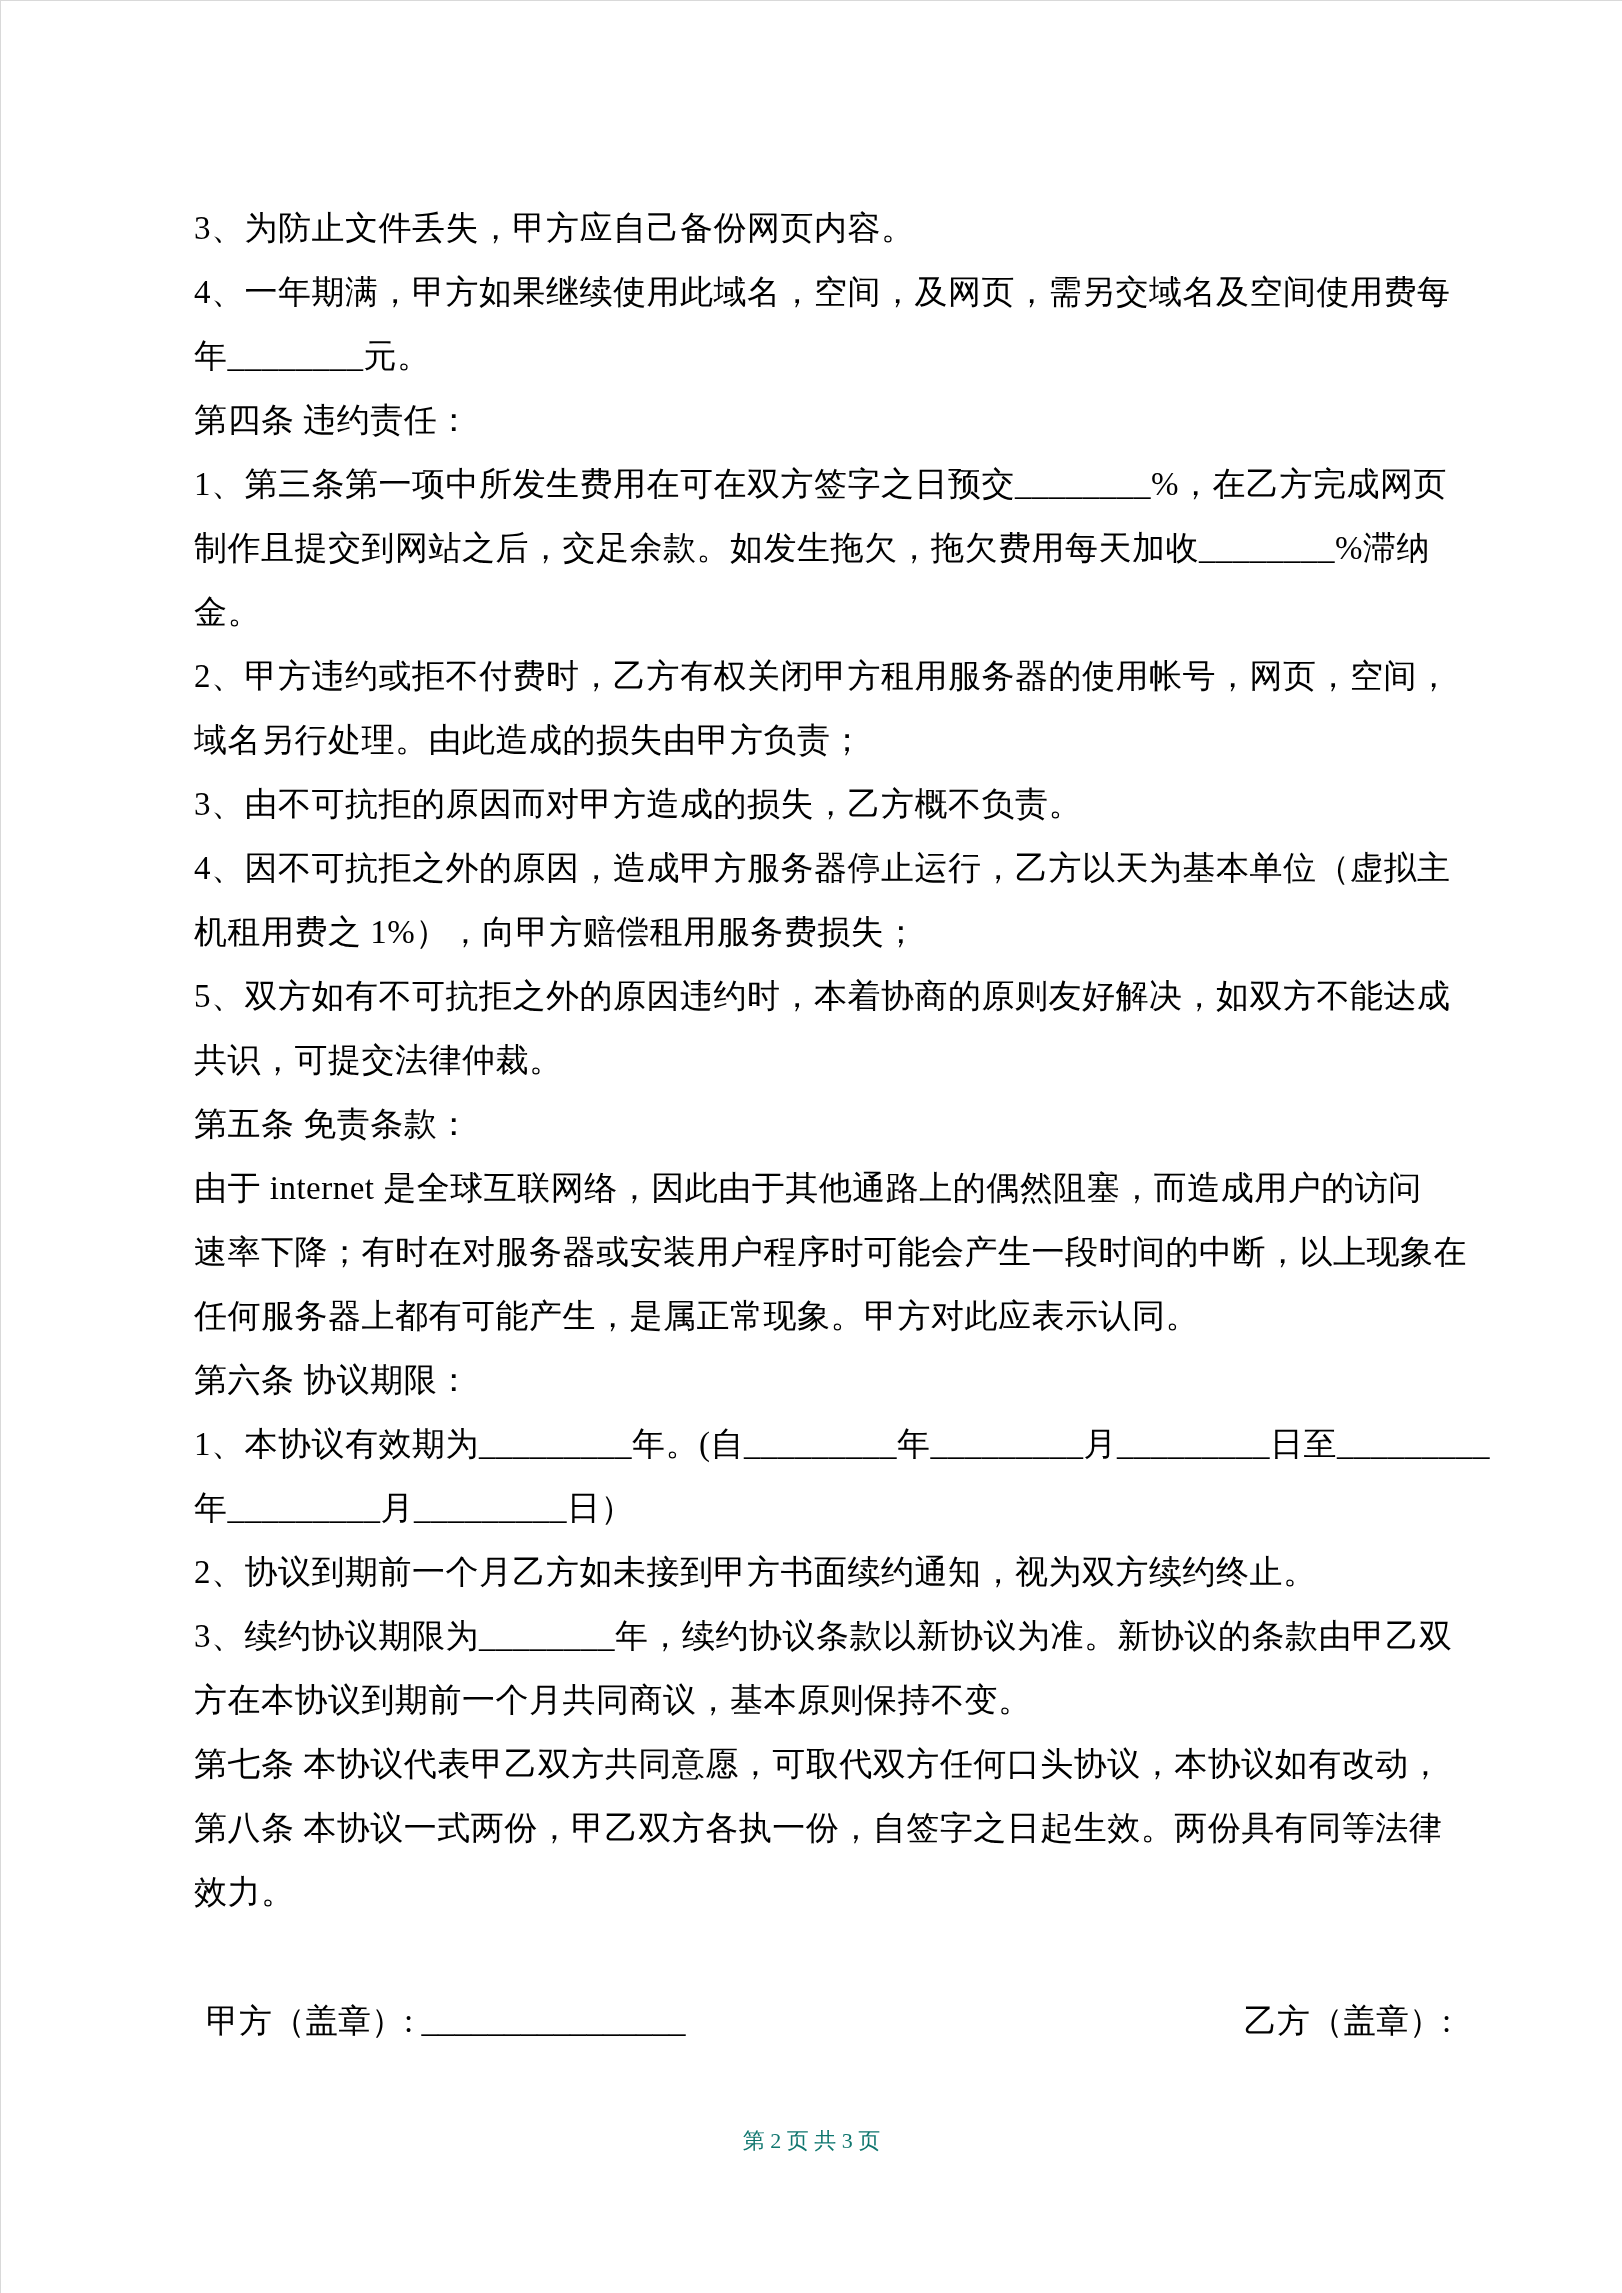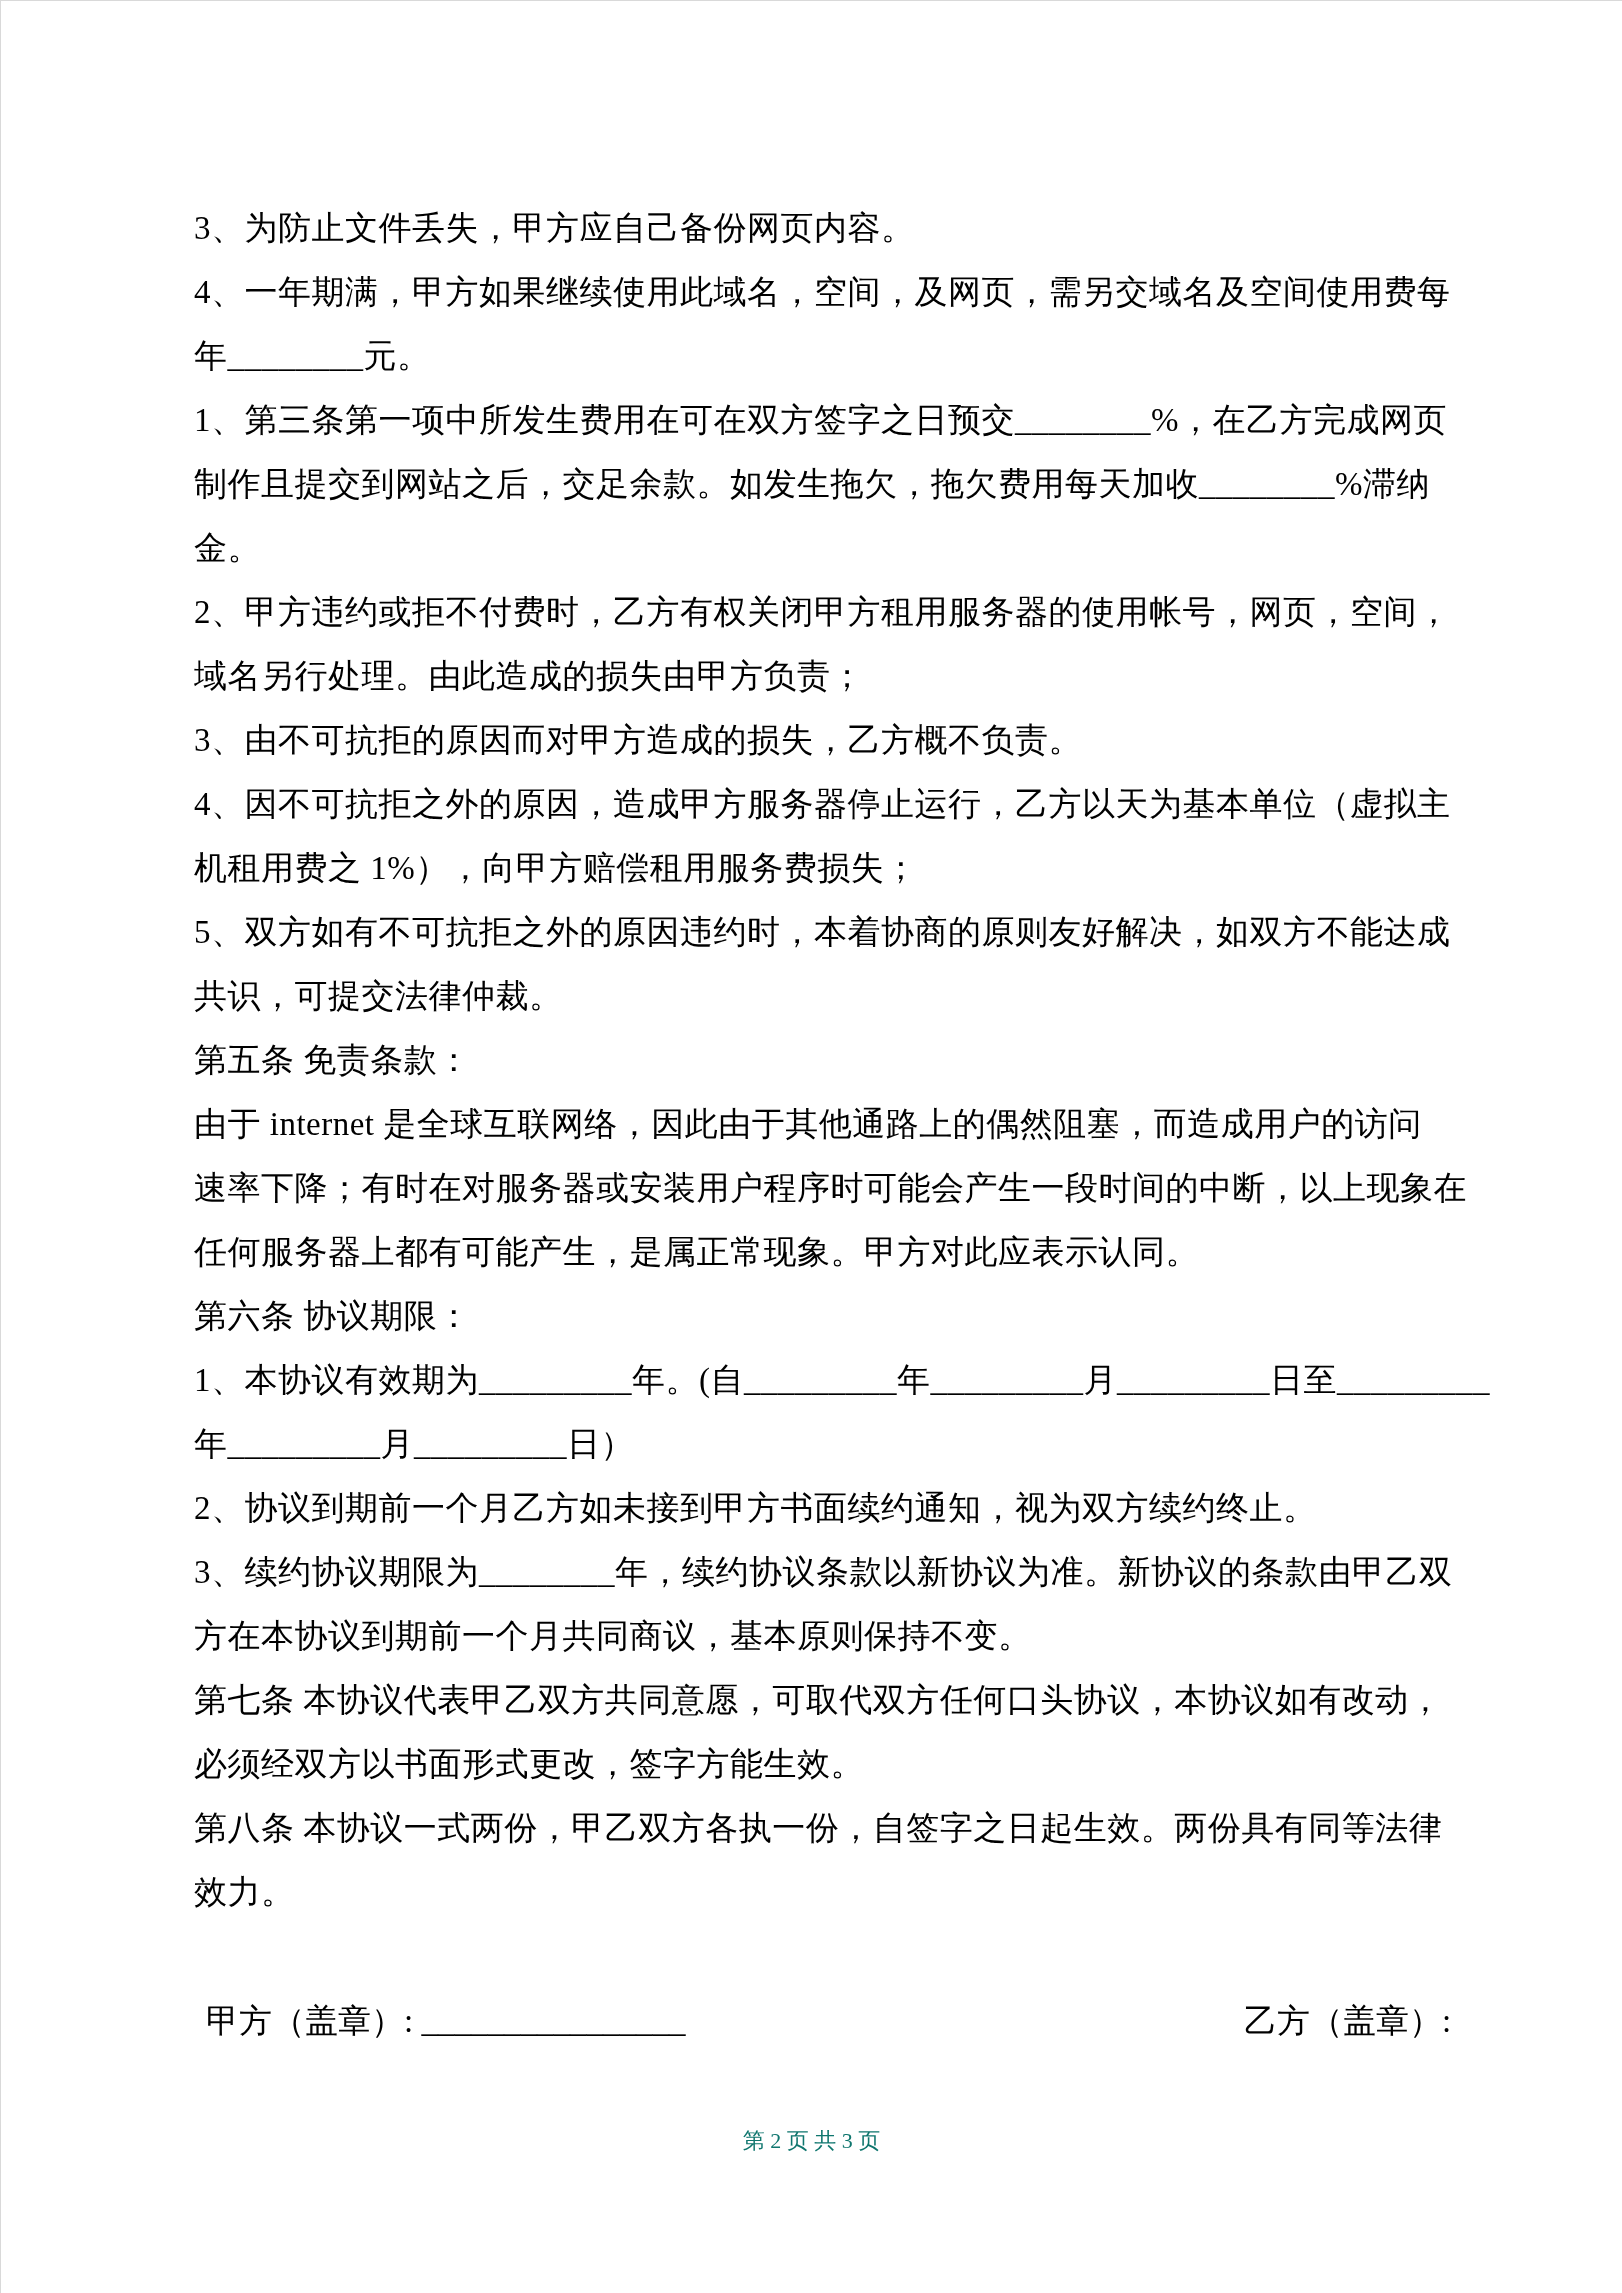--- a/index.html
+++ b/index.html
@@ -62,20 +62,21 @@
   }
 </style>
 </head>
 <body>
 
 <div class="page">
   <div class="doc-body">
     <div class="doc-line">3、为防止文件丢失，甲方应自己备份网页内容。</div>
     <div class="doc-line">4、一年期满，甲方如果继续使用此域名，空间，及网页，需另交域名及空间使用费每</div>
     <div class="doc-line">年________元。</div>
+    <div class="doc-line">第四条 违约责任：</div>
     <div class="doc-line">1、第三条第一项中所发生费用在可在双方签字之日预交________%，在乙方完成网页</div>
     <div class="doc-line">制作且提交到网站之后，交足余款。如发生拖欠，拖欠费用每天加收________%滞纳</div>
     <div class="doc-line">金。</div>
     <div class="doc-line">2、甲方违约或拒不付费时，乙方有权关闭甲方租用服务器的使用帐号，网页，空间，</div>
     <div class="doc-line">域名另行处理。由此造成的损失由甲方负责；</div>
     <div class="doc-line">3、由不可抗拒的原因而对甲方造成的损失，乙方概不负责。</div>
     <div class="doc-line">4、因不可抗拒之外的原因，造成甲方服务器停止运行，乙方以天为基本单位（虚拟主</div>
     <div class="doc-line">机租用费之 1%），向甲方赔偿租用服务费损失；</div>
     <div class="doc-line">5、双方如有不可抗拒之外的原因违约时，本着协商的原则友好解决，如双方不能达成</div>
     <div class="doc-line">共识，可提交法律仲裁。</div>
@@ -83,21 +84,20 @@
     <div class="doc-line">由于 internet 是全球互联网络，因此由于其他通路上的偶然阻塞，而造成用户的访问</div>
     <div class="doc-line">速率下降；有时在对服务器或安装用户程序时可能会产生一段时间的中断，以上现象在</div>
     <div class="doc-line">任何服务器上都有可能产生，是属正常现象。甲方对此应表示认同。</div>
     <div class="doc-line">第六条 协议期限：</div>
     <div class="doc-line">1、本协议有效期为_________年。(自_________年_________月_________日至_________</div>
     <div class="doc-line">年_________月_________日）</div>
     <div class="doc-line">2、协议到期前一个月乙方如未接到甲方书面续约通知，视为双方续约终止。</div>
     <div class="doc-line">3、续约协议期限为________年，续约协议条款以新协议为准。新协议的条款由甲乙双</div>
     <div class="doc-line">方在本协议到期前一个月共同商议，基本原则保持不变。</div>
     <div class="doc-line">第七条 本协议代表甲乙双方共同意愿，可取代双方任何口头协议，本协议如有改动，</div>
-    <div class="doc-line">必须经双方以书面形式更改，签字方能生效。</div>
     <div class="doc-line">第八条 本协议一式两份，甲乙双方各执一份，自签字之日起生效。两份具有同等法律</div>
     <div class="doc-line">效力。</div>
 
     <div class="signature-row">
       <span class="party-a"><span>甲方（盖章）: </span><span>________________</span></span>
       <span class="party-b"><span>乙方（盖章）:</span></span>
     </div>
   </div>
 
   <div class="page-footer">第 2 页 共 3 页</div>

